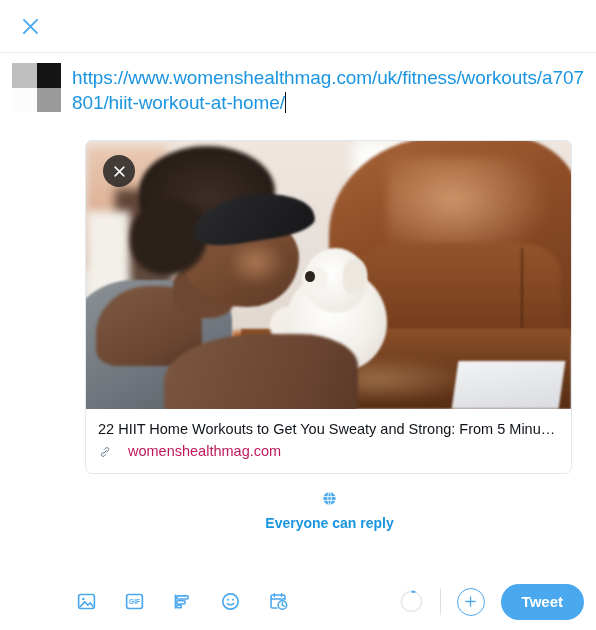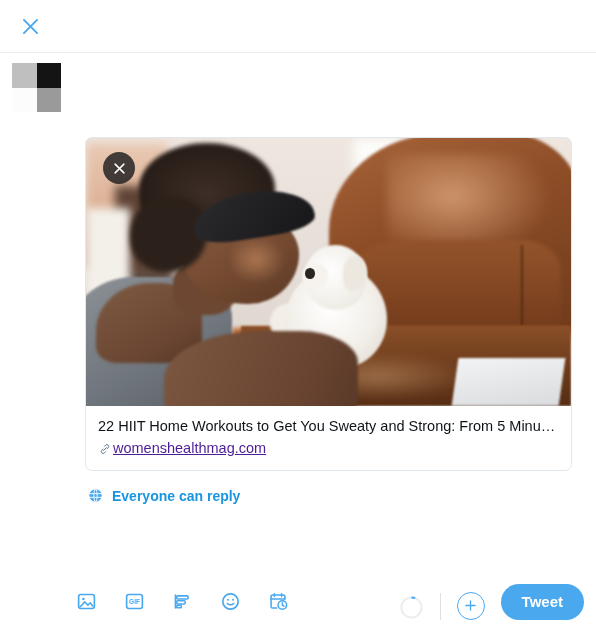--- a/index.html
+++ b/index.html
@@ -278,30 +278,31 @@
   }
   .card-desc {
     font-size: 14.5px;
     color: #5b7083;
     line-height: 19px;
     white-space: nowrap; overflow: hidden; text-overflow: ellipsis;
     margin-bottom: 3px;
   }
   .card-domain {
     font-size: 14.5px;
-    color: #4c1d95;
+    color: #be185d;
     line-height: 19px;
-    display: flex; align-items: center; gap: 1px; text-decoration: underline;
+    display: flex; align-items: center; gap: 16px;
   }
 
   
   .reply-scope {
     display: flex; align-items: center; gap: 8px;
     padding: 16px 12px 0 75px;
     cursor: pointer;
+    flex-direction: column;
   }
   .reply-scope span {
     color: #1b95e0;
     font-size: 14px;
     font-weight: bold;
   }
 
   
   .footer {
     flex: 0 0 auto;
@@ -311,21 +312,21 @@
     border-top: 1px solid transparent;
   }
   .tools { display: flex; align-items: center; gap: 16px; }
   .tool {
     width: 32px; height: 32px;
     border-radius: 50%;
     display: flex; align-items: center; justify-content: center;
     cursor: pointer;
   }
   .spacer { flex: 1 1 auto; }
-  .right-group { display: flex; align-items: flex-end; gap: 16px; }
+  .right-group { display: flex; align-items: center; gap: 16px; }
   .divider {
     width: 1px; height: 27px;
     background: #dbe0e4;
   }
   .plus-btn {
     width: 28px; height: 28px;
     border: 1.4px solid #4aa8ef;
     border-radius: 50%;
     display: flex; align-items: center; justify-content: center;
     cursor: pointer;
@@ -356,20 +357,23 @@
     </div>
   </div>
 
   <div class="compose-body">
     <div class="compose-row">
       <div class="avatar">
         <div class="q1"></div>
         <div class="q2"></div>
         <div class="q3"></div>
         <div class="q4"></div>
+      </div>
+      <div class="editor-wrap">
+        <div class="tweet-text"><span>https://www.womenshealthmag.com/uk/fitness/workouts/a707801/hiit-workout-at-home/</span><span class="caret"></span></div>
       </div>
     </div>
 
     <div class="card-area">
       <div class="card">
         <div class="card-image">
           <div class="photo">
             <div class="bg-wall"></div>
             <div class="bg-window"></div>
             <div class="bg-leftfurn"></div>

